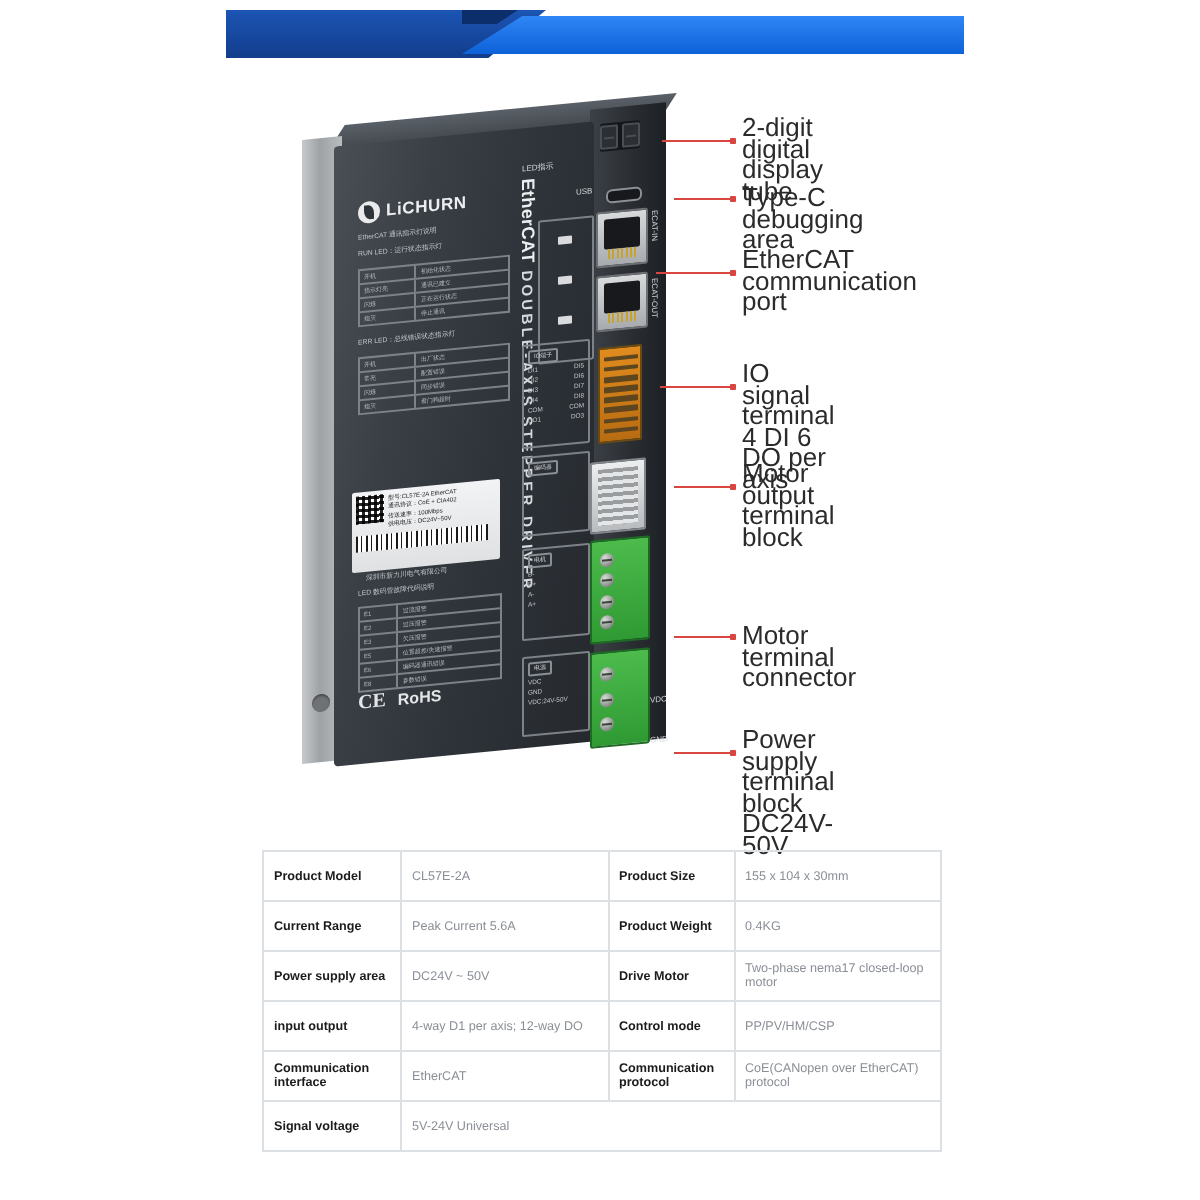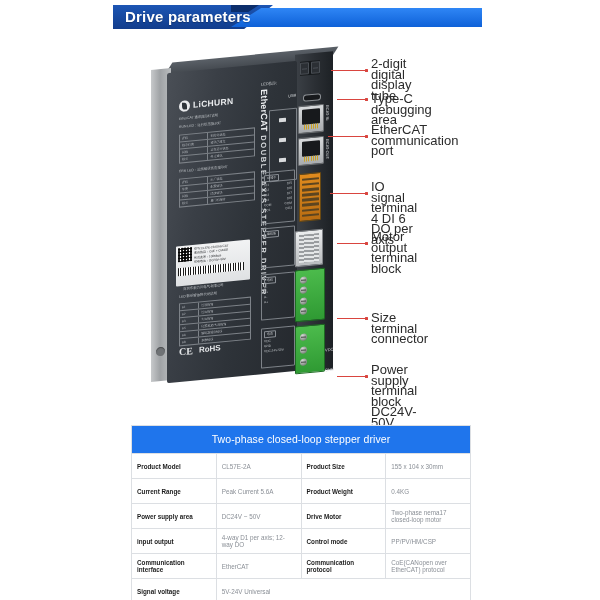--- a/index.html
+++ b/index.html
@@ -287,21 +287,20 @@
   .spec td.k2{color:#1c1c1c;font-weight:bold;width:52px;}
   .spec td.v2{color:#8a8f96;}
 </style>
 </head>
 <body>
 
 <div class="banner">
   <div class="bar-dark"></div>
   <div class="notch"></div>
   <div class="bar-bright"></div>
-  <div class="banner-title">Drive parameters</div>
 </div>
 
 <div class="photo">
 
   <div class="drv-top"></div>
   <div class="drv-bracket"></div>
   <div class="drv-side"></div>
   <div class="drv-face"></div>
 
   <div class="logo-row">
@@ -543,37 +542,34 @@
 <div class="callout" style="left:337px;top:243px;">
   <span class="line" style="width:28px;"></span>
   <span class="dot" style="left:28px;"></span>
   <span class="txt" style="left:34px;top:-11px;">Motor output
 terminal block</span>
 </div>
 
 <div class="callout" style="left:337px;top:318px;">
   <span class="line" style="width:28px;"></span>
   <span class="dot" style="left:28px;"></span>
-  <span class="txt" style="left:34px;top:-5px;">Size terminal
+  <span class="txt" style="left:34px;top:-5px;">Motor terminal
 connector</span>
 </div>
 
 <div class="callout" style="left:337px;top:376px;">
   <span class="line" style="width:28px;"></span>
   <span class="dot" style="left:28px;"></span>
   <span class="txt" style="left:34px;top:-11px;">Power supply
 terminal block
 DC24V-50V</span>
 </div>
 
 <table class="spec">
   <tbody>
-      <tr>
-    <td class="thead-cell" colspan="4">Two-phase closed-loop stepper driver</td>
-  </tr>
   <tr>
     <td class="k">Product Model</td>
     <td class="v">CL57E-2A</td>
     <td class="k2">Product Size</td>
     <td class="v2">155 x 104 x 30mm</td>
   </tr>
   <tr>
     <td class="k">Current Range</td>
     <td class="v">Peak Current 5.6A</td>
     <td class="k2">Product Weight</td>

